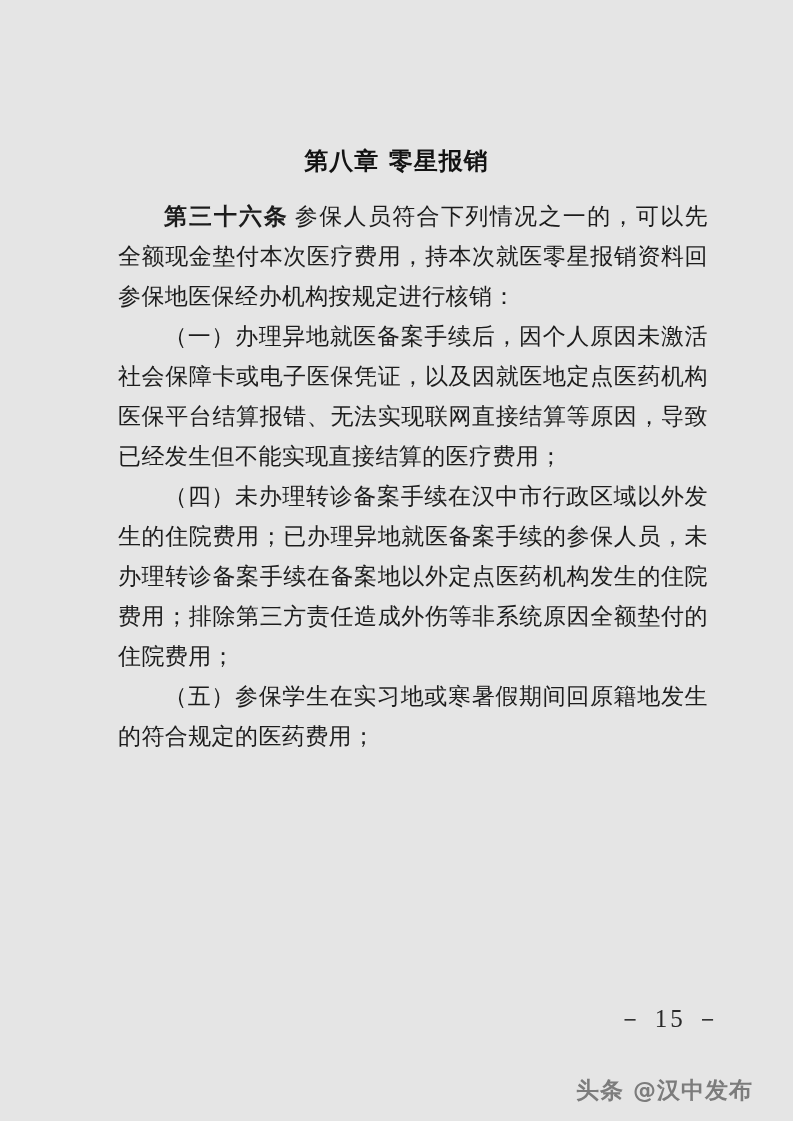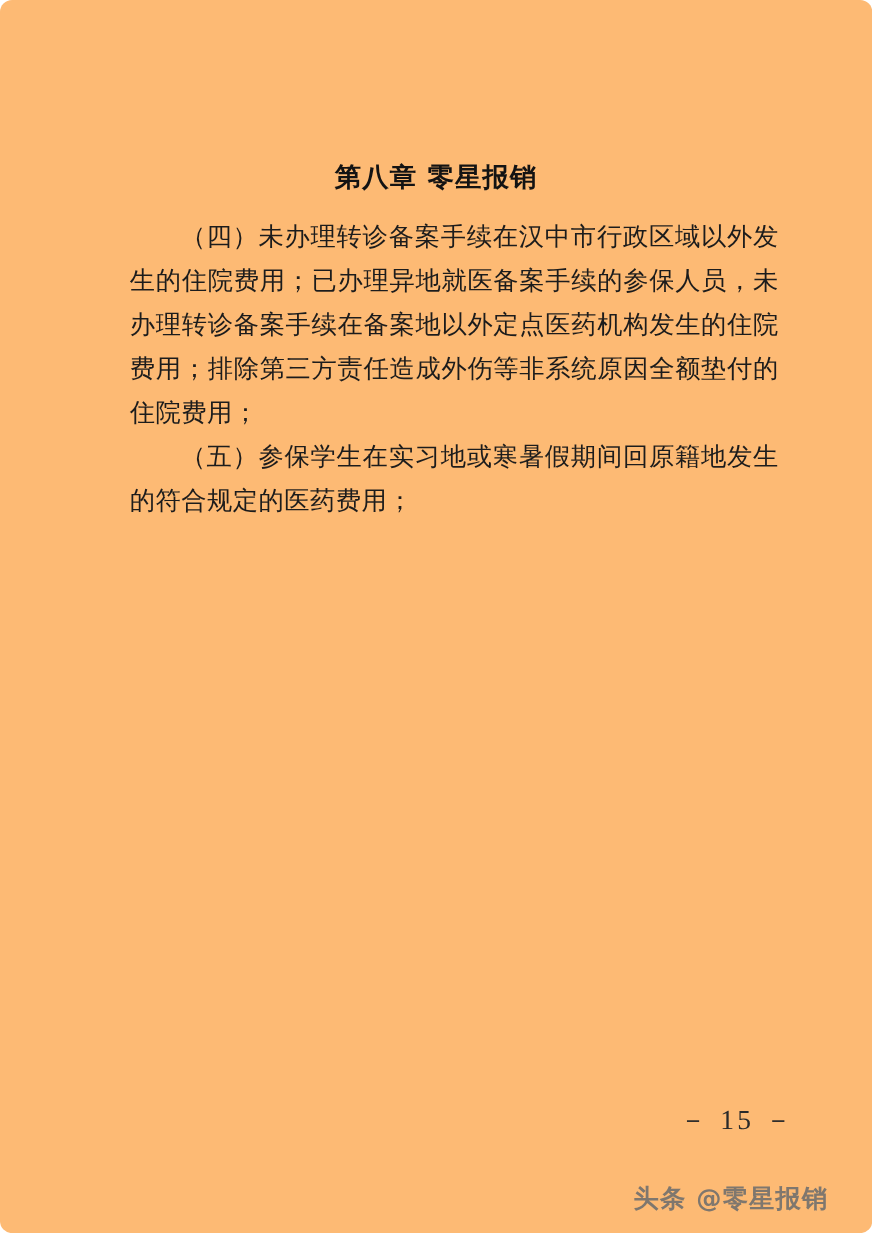--- a/index.html
+++ b/index.html
@@ -15,22 +15,21 @@
     overflow: hidden;
     font-family: "Liberation Serif", "DejaVu Serif", serif;
     color: #1b1b1b;
     -webkit-font-smoothing: antialiased;
   }
 
   
   .page {
     position: absolute;
     inset: 0;
-    background: #fdba74;
-    border-radius: 11px;
+    background: #e5e5e5;
   }
 
   
   .chapter-title {
     position: absolute;
     left: 0;
     right: 0;
     top: 128px;
     text-align: center;
     font-size: 24px;
@@ -95,33 +94,39 @@
 </style>
 </head>
 <body>
 
 <div class="page">
 
   <h1 class="chapter-title">第八章  零星报销</h1>
 
   <div class="body-block">
 
+    <p class="para">
+      <span class="art-no">第三十六条</span><span>参保人员符合下列情况之一的，可以先全额现金垫付本次医疗费用，持本次就医零星报销资料回参保地医保经办机构按规定进行核销：</span>
+    </p>
 
+    <p class="para">
+      <span>（一）</span><span>办理异地就医备案手续后，因个人原因未激活社会保障卡或电子医保凭证，以及因就医地定点医药机构医保平台结算报错、无法实现联网直接结算等原因，导致已经发生但不能实现直接结算的医疗费用；</span>
+    </p>
 
 
 
     <p class="para">
       <span>（四）</span><span>未办理转诊备案手续在汉中市行政区域以外发生的住院费用；已办理异地就医备案手续的参保人员，未办理转诊备案手续在备案地以外定点医药机构发生的住院费用；排除第三方责任造成外伤等非系统原因全额垫付的住院费用；</span>
     </p>
 
     <p class="para">
       <span>（五）</span><span>参保学生在实习地或寒暑假期间回原籍地发生的符合规定的医药费用；</span>
     </p>
 
 
 
   </div>
 
   <div class="page-number">－ 15 －</div>
 
-  <div class="watermark">头条 @零星报销</div>
+  <div class="watermark">头条 @汉中发布</div>
 
 </div>
 
 </body></html>

